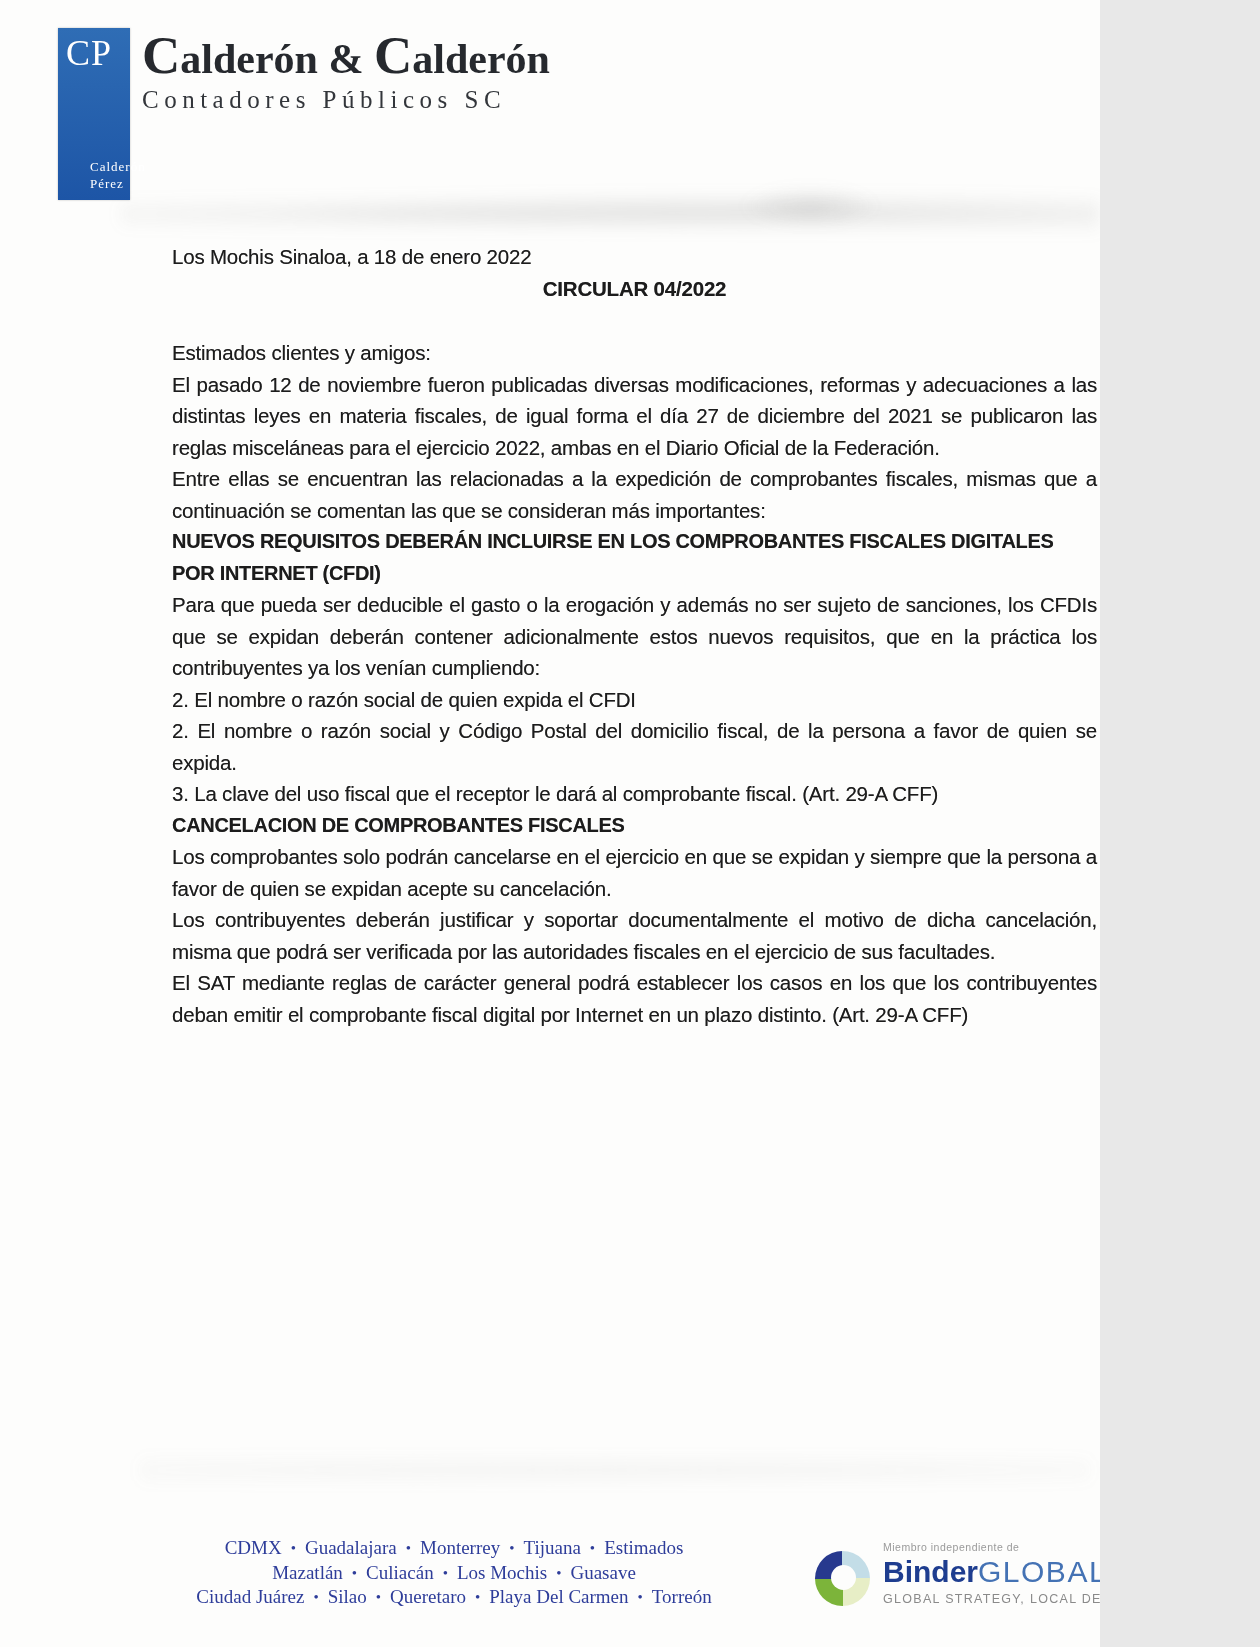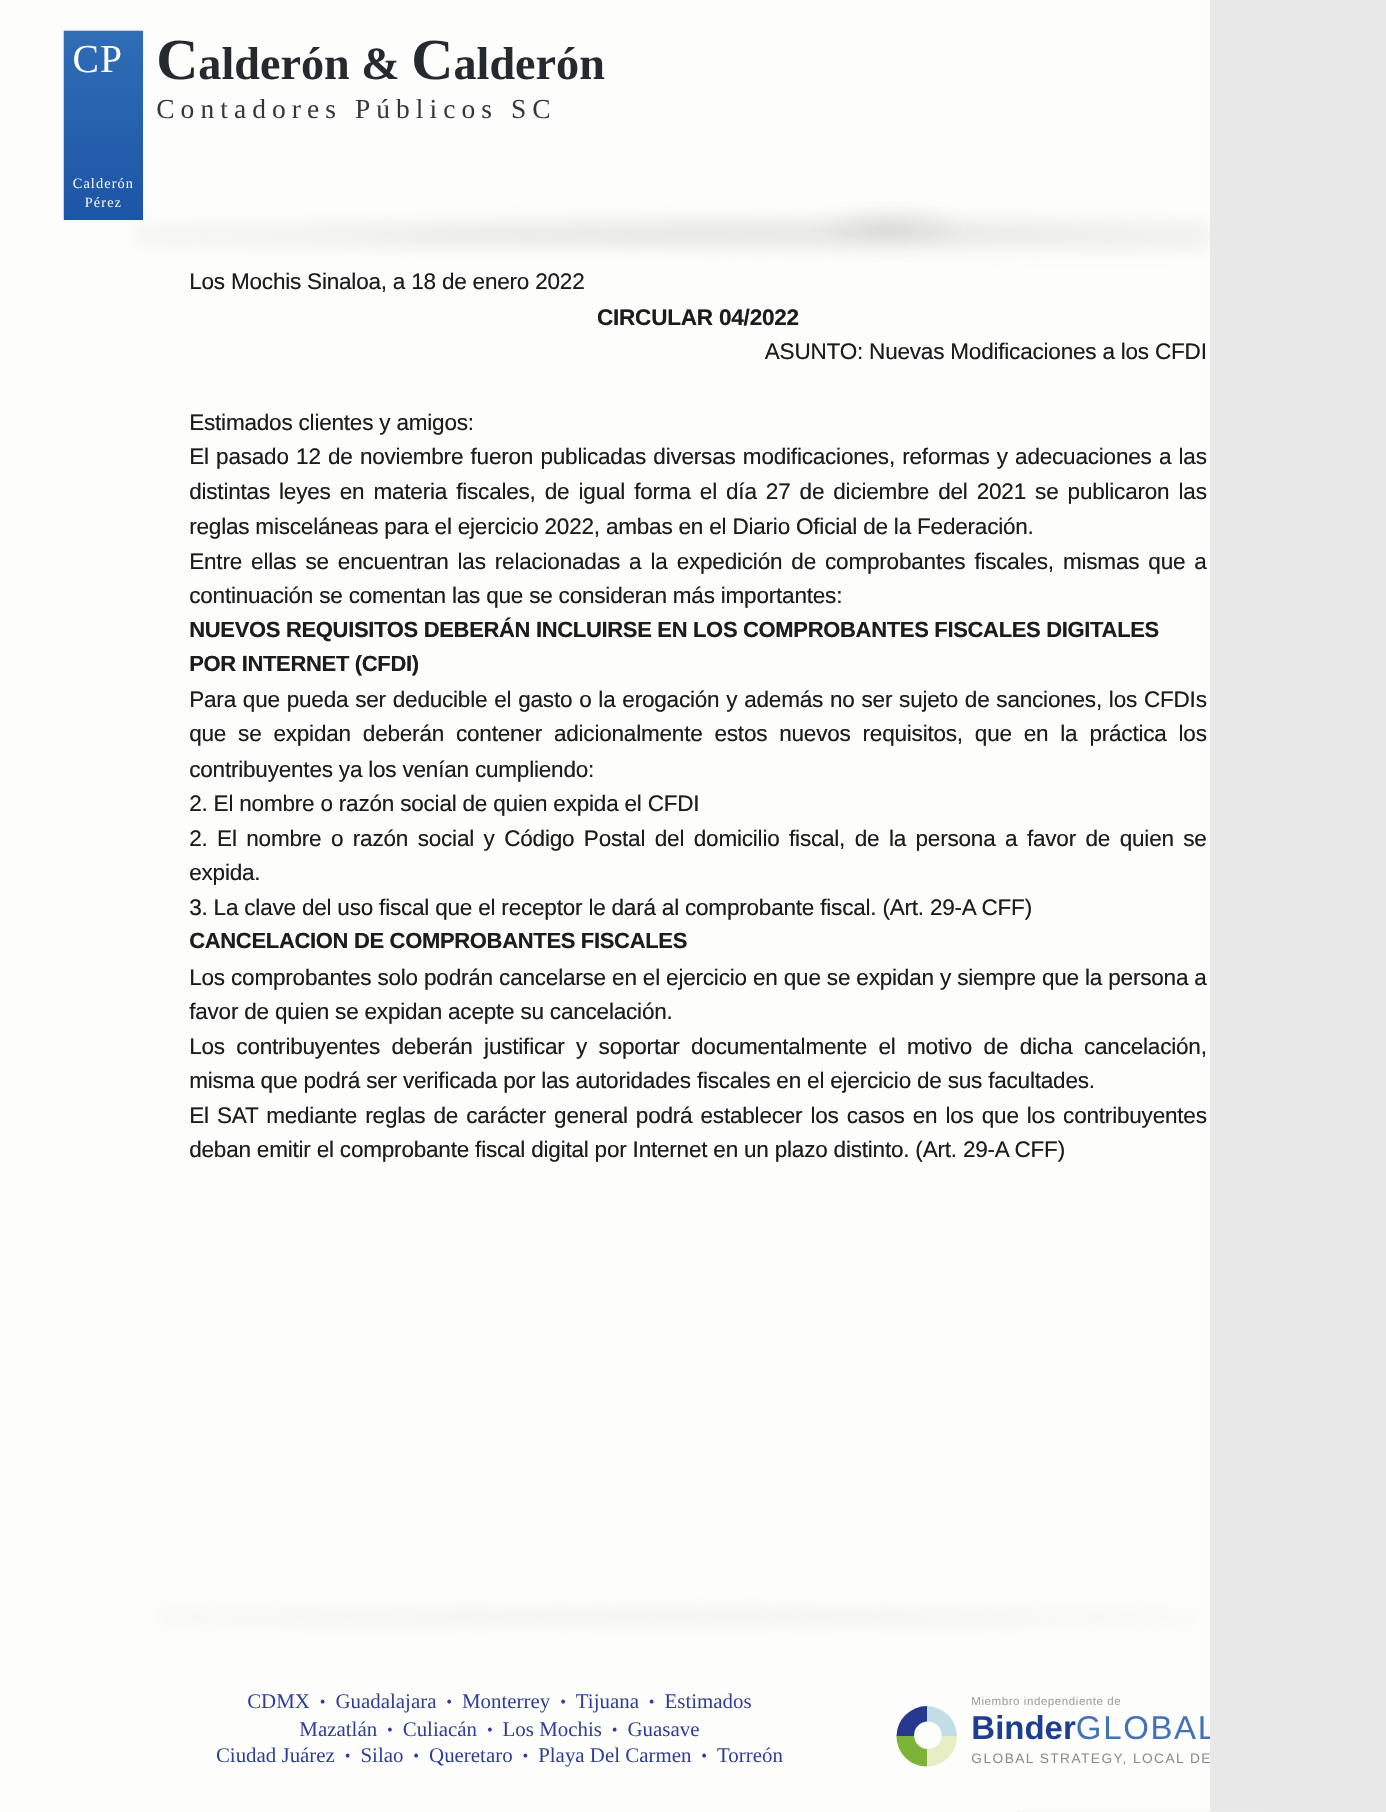--- a/index.html
+++ b/index.html
@@ -15,22 +15,22 @@
   .cp-badge{
     position:absolute;left:58px;top:28px;width:72px;height:172px;
     background:linear-gradient(180deg,var(--badge-blue-top,#2f6db5) 0%,var(--badge-blue-bottom,#1d55a6) 100%);
     color:#ffffff;font-family:"Liberation Serif",serif;
     box-shadow:0 0 2px rgba(0,0,0,.25);
   }
   .cp-badge .initials{
     position:absolute;top:4px;left:8px;font-size:36px;letter-spacing:1px;
   }
   .cp-badge .badge-names{
-    position:absolute;bottom:8px;left:0;width:100%;text-align:center;
-    font-size:13px;line-height:17px;letter-spacing:1px;
+    position:absolute;bottom:8px;left:0;width:100%;text-align:left;
+    font-size:13px;line-height:17px;letter-spacing:1px;padding-left:32px;
   }
   .brand{position:absolute;left:142px;top:30px;font-family:"Liberation Serif",serif;color:#26292e;}
   .brand-name{font-size:42px;font-weight:600;line-height:50px;white-space:nowrap;}
   .brand-name .bigC{font-size:53px;font-weight:700;}
   .brand-sub{font-size:25px;letter-spacing:5.5px;margin-top:2px;color:#33363b;}
   
   .content{
     position:absolute;left:172px;top:241px;width:925px;
     font-size:20.5px;line-height:31.5px;letter-spacing:-0.2px;
     text-shadow:0 0 0.6px rgba(20,20,20,.55);
@@ -96,21 +96,20 @@
     </div>
   </div>
   <div class="brand">
     <div class="brand-name"><span class="bigC">C</span><span>alderón</span><span> &amp; </span><span class="bigC">C</span><span>alderón</span></div>
     <div class="brand-sub">Contadores Públicos SC</div>
   </div>
 
   <div class="content">
     <p class="dateline">Los Mochis Sinaloa, a 18 de enero 2022</p>
     <p class="circular">CIRCULAR 04/2022</p>
-    <p class="subject">ASUNTO: Nuevas Modificaciones a los CFDI</p>
     <div id="letter-blocks">
         <p class="block body first">Estimados clientes y amigos:</p>
         <p class="block body">El pasado 12 de noviembre fueron publicadas diversas modificaciones, reformas y adecuaciones a las distintas leyes en materia fiscales, de igual forma el día 27 de diciembre del 2021 se publicaron las reglas misceláneas para el ejercicio 2022, ambas en el Diario Oficial de la Federación.</p>
         <p class="block body">Entre ellas se encuentran las relacionadas a la expedición de comprobantes fiscales, mismas que a continuación se comentan las que se consideran más importantes:</p>
         <p class="block heading">NUEVOS REQUISITOS DEBERÁN INCLUIRSE EN LOS COMPROBANTES FISCALES DIGITALES POR INTERNET (CFDI)</p>
         <p class="block body">Para que pueda ser deducible el gasto o la erogación y además no ser sujeto de sanciones, los CFDIs que se expidan deberán contener adicionalmente estos nuevos requisitos, que en la práctica los contribuyentes ya los venían cumpliendo:</p>
         <p class="block body">2. El nombre o razón social de quien expida el CFDI</p>
         <p class="block body">2. El nombre o razón social y Código Postal del domicilio fiscal, de la persona a favor de quien se expida.</p>
         <p class="block body">3. La clave del uso fiscal que el receptor le dará al comprobante fiscal. (Art. 29-A CFF)</p>
         <p class="block heading">CANCELACION DE COMPROBANTES FISCALES</p>

